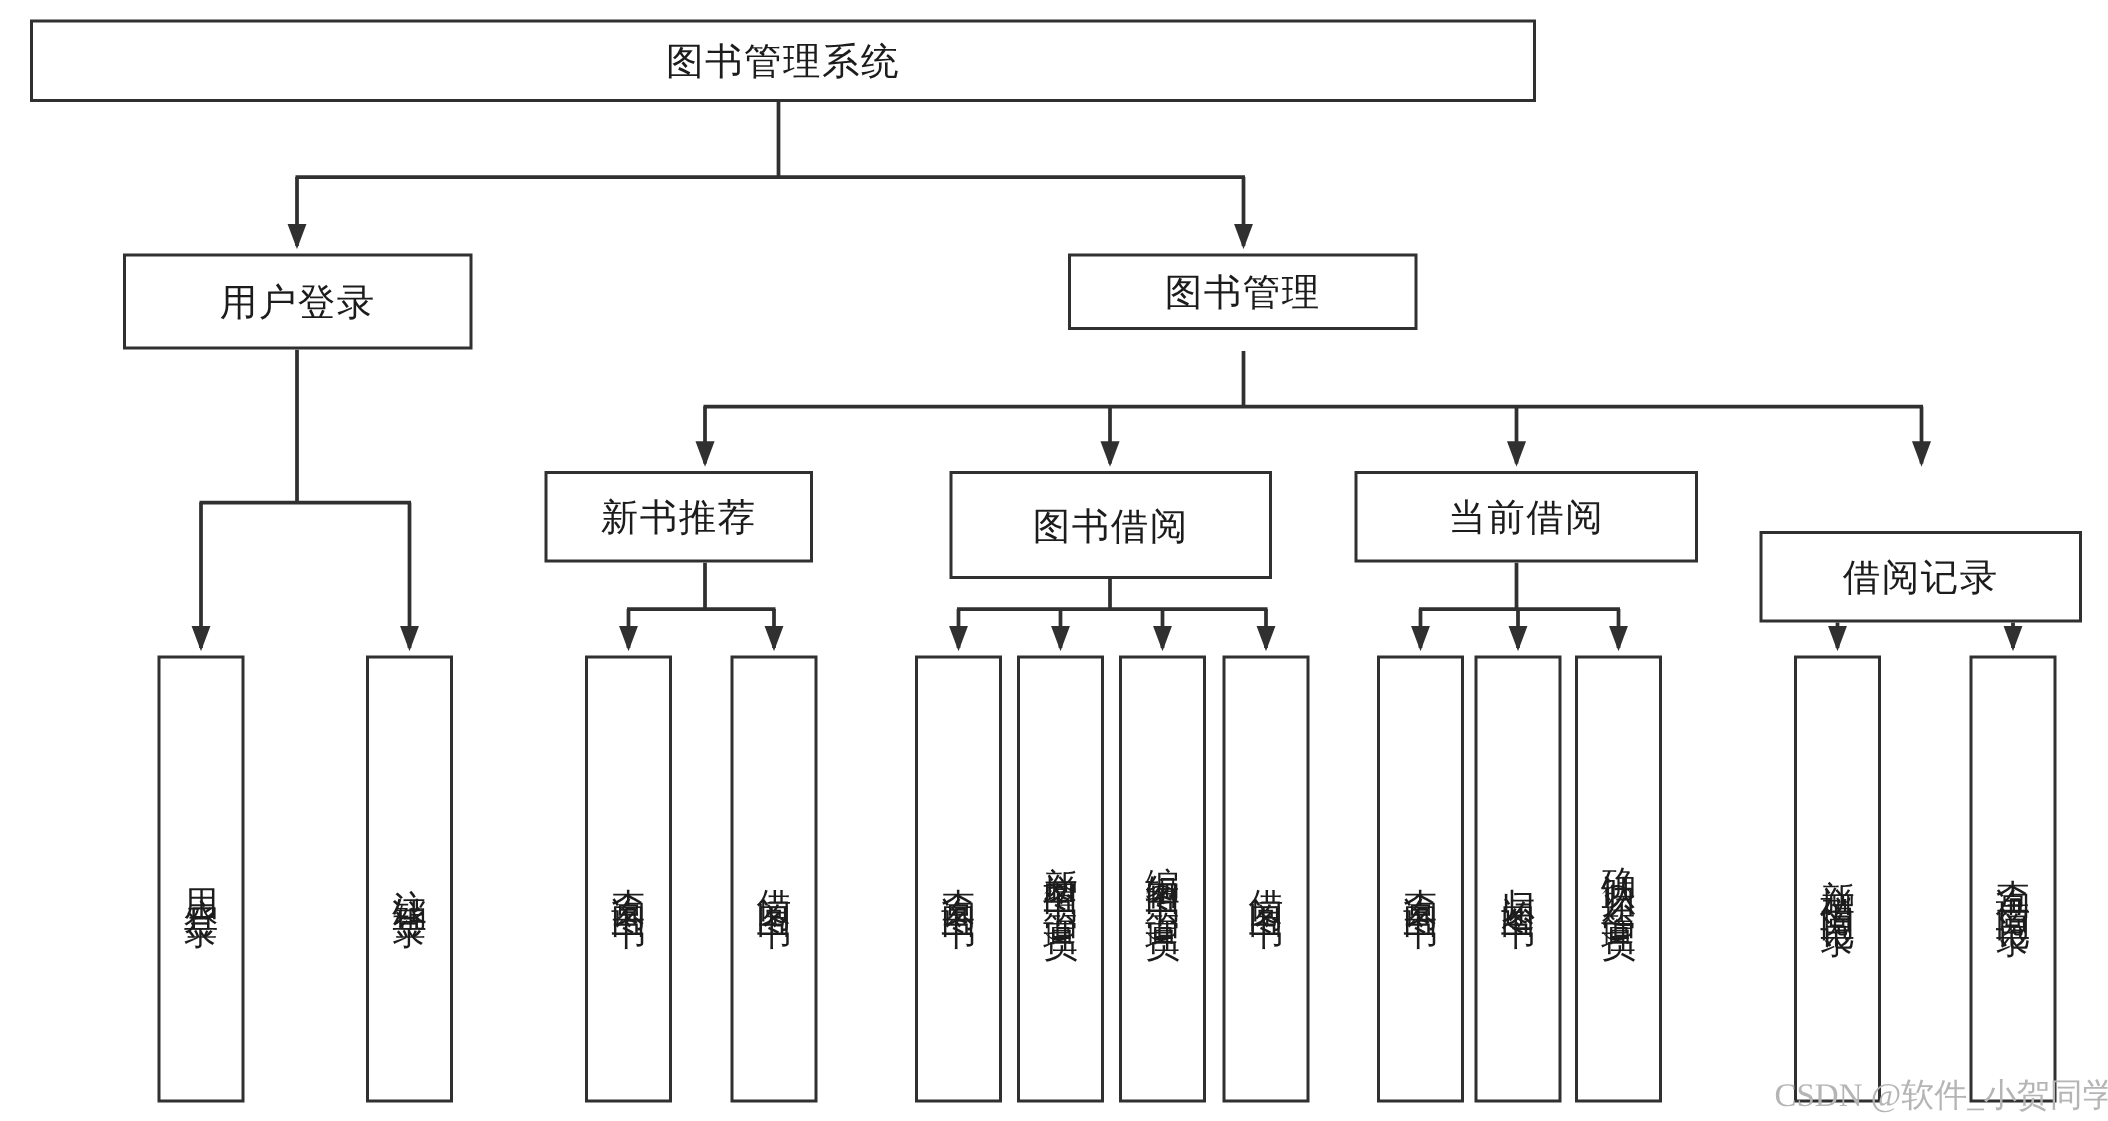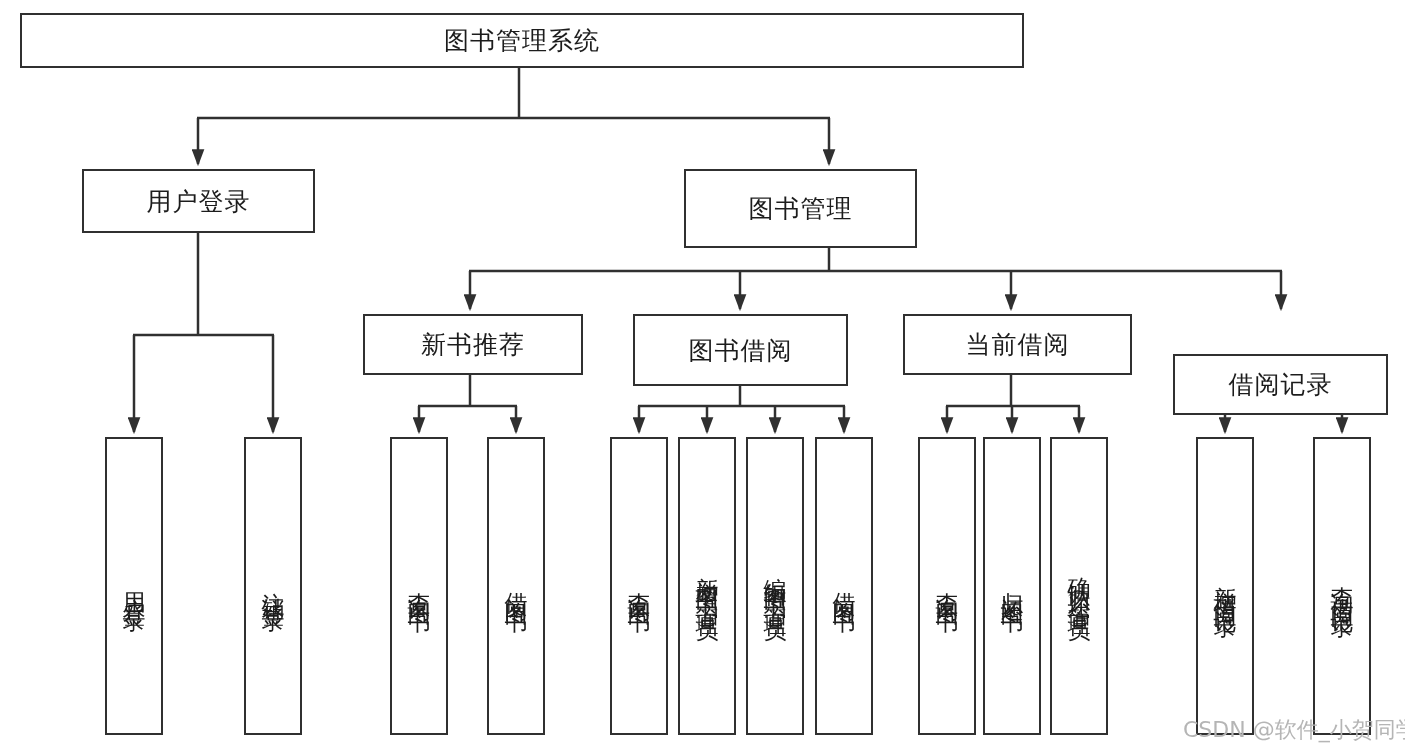--- a/index.html
+++ b/index.html
@@ -1,38 +1,38 @@
 <!DOCTYPE html>
 <html><head>
 <meta charset="utf-8">
 <style>
   * { margin:0; padding:0; box-sizing:border-box; }
   html,body { background:#ffffff; }
   body {
     width:1405px; height:747px; position:relative; overflow:hidden;
     font-family:"DejaVu Sans","Liberation Sans",sans-serif;
   }
-  .stage { position:absolute; left:0; top:0; width:1405px; height:747px; }
+  .stage { position:absolute; left:0; top:0; width:1405px; height:747px;font-family:Liberation Serif, serif; }
   .wires { position:absolute; left:0; top:0; }
   .box {
     position:absolute; background:#ffffff; border:2.5px solid #303030;
     display:flex; align-items:center; justify-content:center;
     color:#1c1c1c;
   }
   .box.h { font-size:25px; letter-spacing:1px; }
   .box.v {
     writing-mode:vertical-rl; text-orientation:mixed;
     font-size:23px; letter-spacing:6px; line-height:1;
     text-align:center;
   }
   
   .n-root  { left:20px;  top:13px;  width:1004px; height:55px; }
   .n-login { left:82px;  top:169px; width:233px;  height:64px; }
-  .n-mgmt  { left:684px; top:169px; width:233px;  height:79px; }
-  .n-l3a   { left:363px; top:314px; width:220px;  height:61px; }
+  .n-mgmt  { left:712px; top:169px; width:233px;  height:51px; }
+  .n-l3a   { left:363px; top:314px; width:179px;  height:61px; }
   .n-l3b   { left:633px; top:314px; width:215px;  height:72px; }
   .n-l3c   { left:903px; top:314px; width:229px;  height:61px; }
   .n-l3d   { left:1173px;top:314px; width:215px;  height:61px;margin-top:40px; }
   
   .leaf { top:437px; width:58px; height:298px; }
   .a1 { left:105px; }  .a2 { left:244px; }
   .b1 { left:390px; }  .b2 { left:487px; }
   .c1 { left:610px; }  .c2 { left:678px; } .c3 { left:746px; } .c4 { left:815px; }
   .d1 { left:918px; }  .d2 { left:983px; } .d3 { left:1050px; }
   .e1 { left:1196px; } .e2 { left:1313px; }

